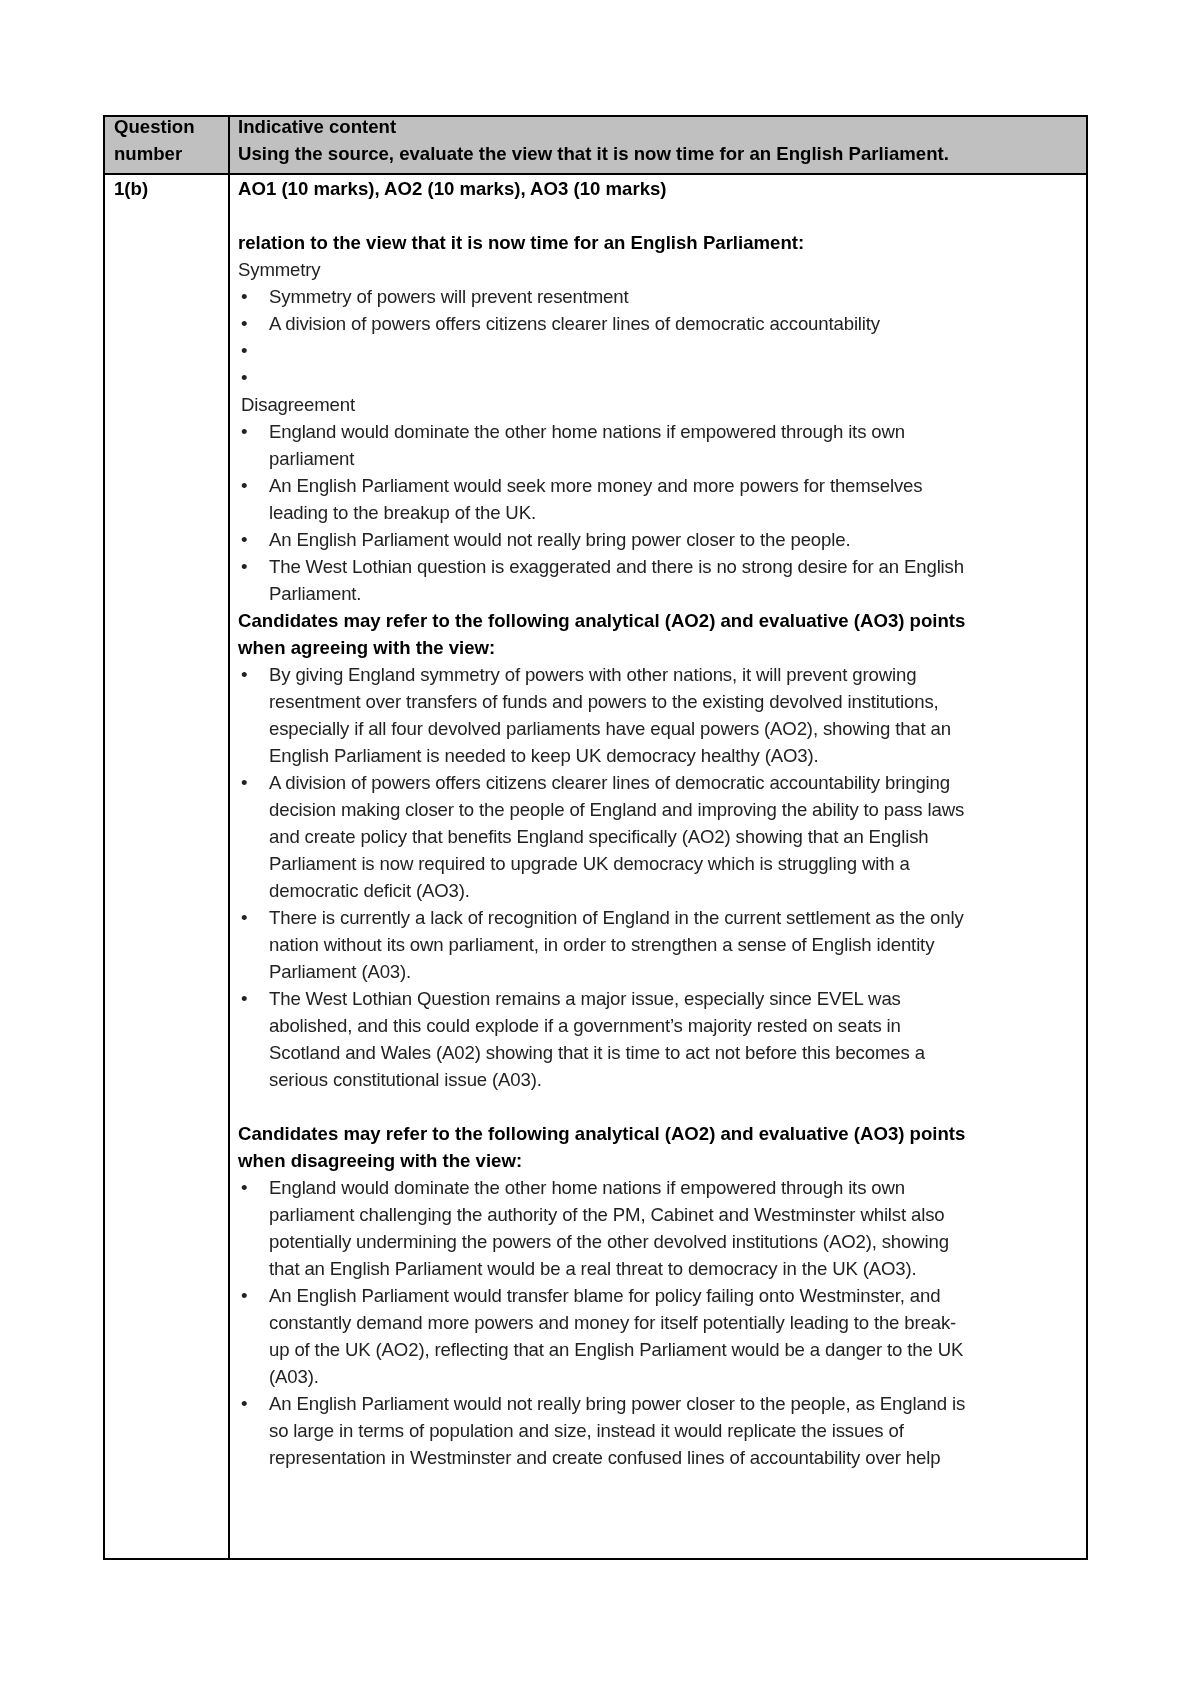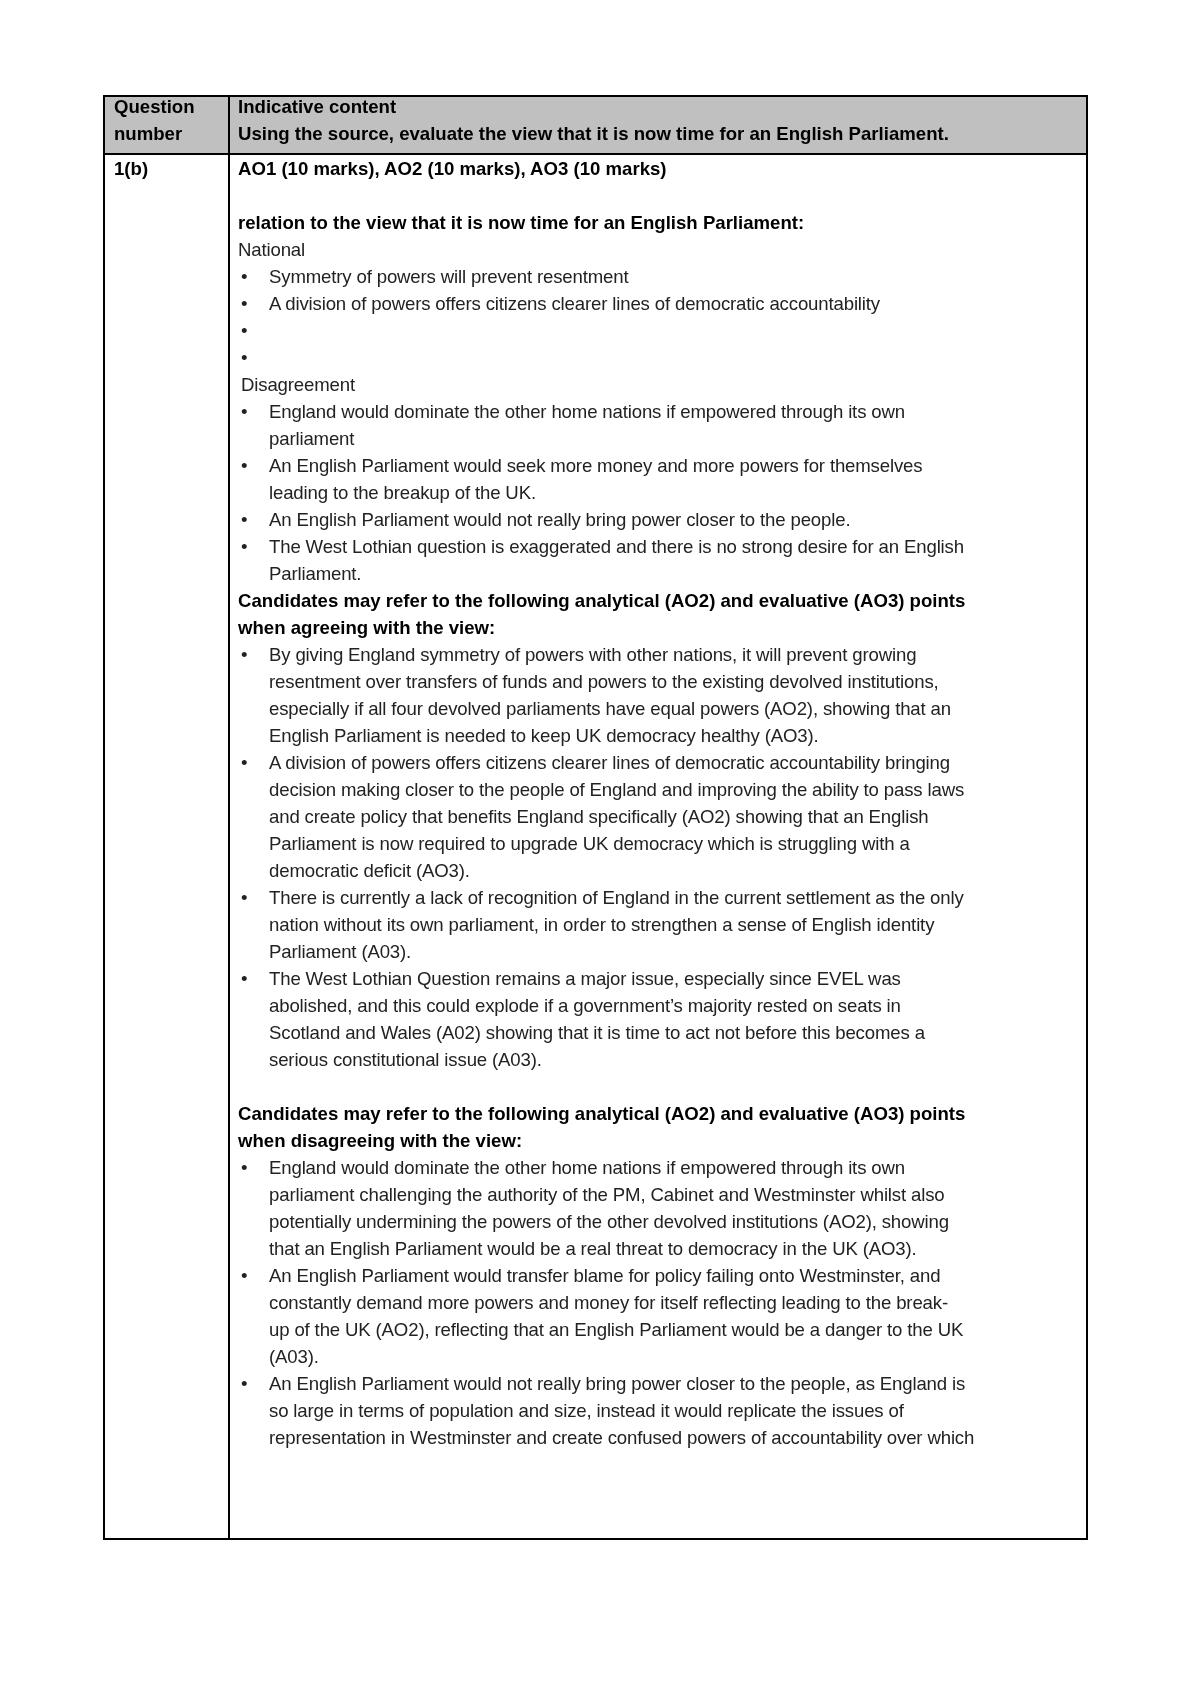--- a/index.html
+++ b/index.html
@@ -1,18 +1,18 @@
 <!DOCTYPE html>
 <html><head>
 <meta charset="utf-8">
 <style>
   html, body { margin:0; padding:0; background:#ffffff; }
   body { width:1191px; height:1683px; position:relative; overflow:hidden;
          font-family:"Liberation Sans", sans-serif; color:#1a1a1a; }
-  .table { position:absolute; left:103px; top:95px; width:985px; height:1445px;
+  .table { position:absolute; left:103px; top:115px; width:985px; height:1445px;
            border:2px solid #000; box-sizing:border-box; }
   .hdr { position:absolute; left:0; top:0; right:0; height:56px; background:#c0c0c0;
          border-bottom:2px solid #000; }
   .vdiv { position:absolute; left:123px; top:0; bottom:0; width:2px; background:#000; }
   .cell-text { position:absolute; white-space:nowrap; font-size:18.6px; line-height:27px; }
   .b { font-weight:bold; color:#000; }
   .col1 { left:9px; }
   .col2 { left:133px; }
   .line { display:block; height:27px; white-space:nowrap; }
   .bullet { position:relative; padding-left:31px; }
@@ -37,21 +37,21 @@
   </div>
 
   <div class="cell-text col1 b" style="top:58px;">
     <span class="line">1(b)</span>
   </div>
 
   <div class="cell-text col2" id="content" style="top:58px;">
     <span class="line b">AO1 (10 marks), AO2 (10 marks), AO3 (10 marks)</span>
     <span class="line"></span>
     <span class="line b">relation to the view that it is now time for an English Parliament:</span>
-    <span class="line light">National</span>
+    <span class="line light">Symmetry</span>
     <div id="agreement-list">
         <div>
           <span class="line light bullet"><span class="dot">•</span><span>Symmetry of powers will prevent resentment</span></span>
         </div>
         <div>
           <span class="line light bullet"><span class="dot">•</span><span>A division of powers offers citizens clearer lines of democratic accountability</span></span>
         </div>
         <div>
           <span class="line light bullet"><span class="dot">•</span></span>
         </div>
@@ -110,24 +110,24 @@
     <span class="line b">when disagreeing with the view:</span>
     <div id="disagree-points">
         <div>
           <span class="line light bullet"><span class="dot">•</span><span>England would dominate the other home nations if empowered through its own</span></span>
           <span class="line light bullet"><span>parliament challenging the authority of the PM, Cabinet and Westminster whilst also</span></span>
           <span class="line light bullet"><span>potentially undermining the powers of the other devolved institutions (AO2), showing</span></span>
           <span class="line light bullet"><span>that an English Parliament would be a real threat to democracy in the UK (AO3).</span></span>
         </div>
         <div>
           <span class="line light bullet"><span class="dot">•</span><span>An English Parliament would transfer blame for policy failing onto Westminster, and</span></span>
-          <span class="line light bullet"><span>constantly demand more powers and money for itself reflecting leading to the break-</span></span>
+          <span class="line light bullet"><span>constantly demand more powers and money for itself potentially leading to the break-</span></span>
           <span class="line light bullet"><span>up of the UK (AO2), reflecting that an English Parliament would be a danger to the UK</span></span>
           <span class="line light bullet"><span>(A03).</span></span>
         </div>
         <div>
           <span class="line light bullet"><span class="dot">•</span><span>An English Parliament would not really bring power closer to the people, as England is</span></span>
           <span class="line light bullet"><span>so large in terms of population and size, instead it would replicate the issues of</span></span>
-          <span class="line light bullet"><span>representation in Westminster and create confused powers of accountability over which</span></span>
+          <span class="line light bullet"><span>representation in Westminster and create confused lines of accountability over help</span></span>
         </div>
       </div>
   </div>
 </div>
 
 </body></html>

